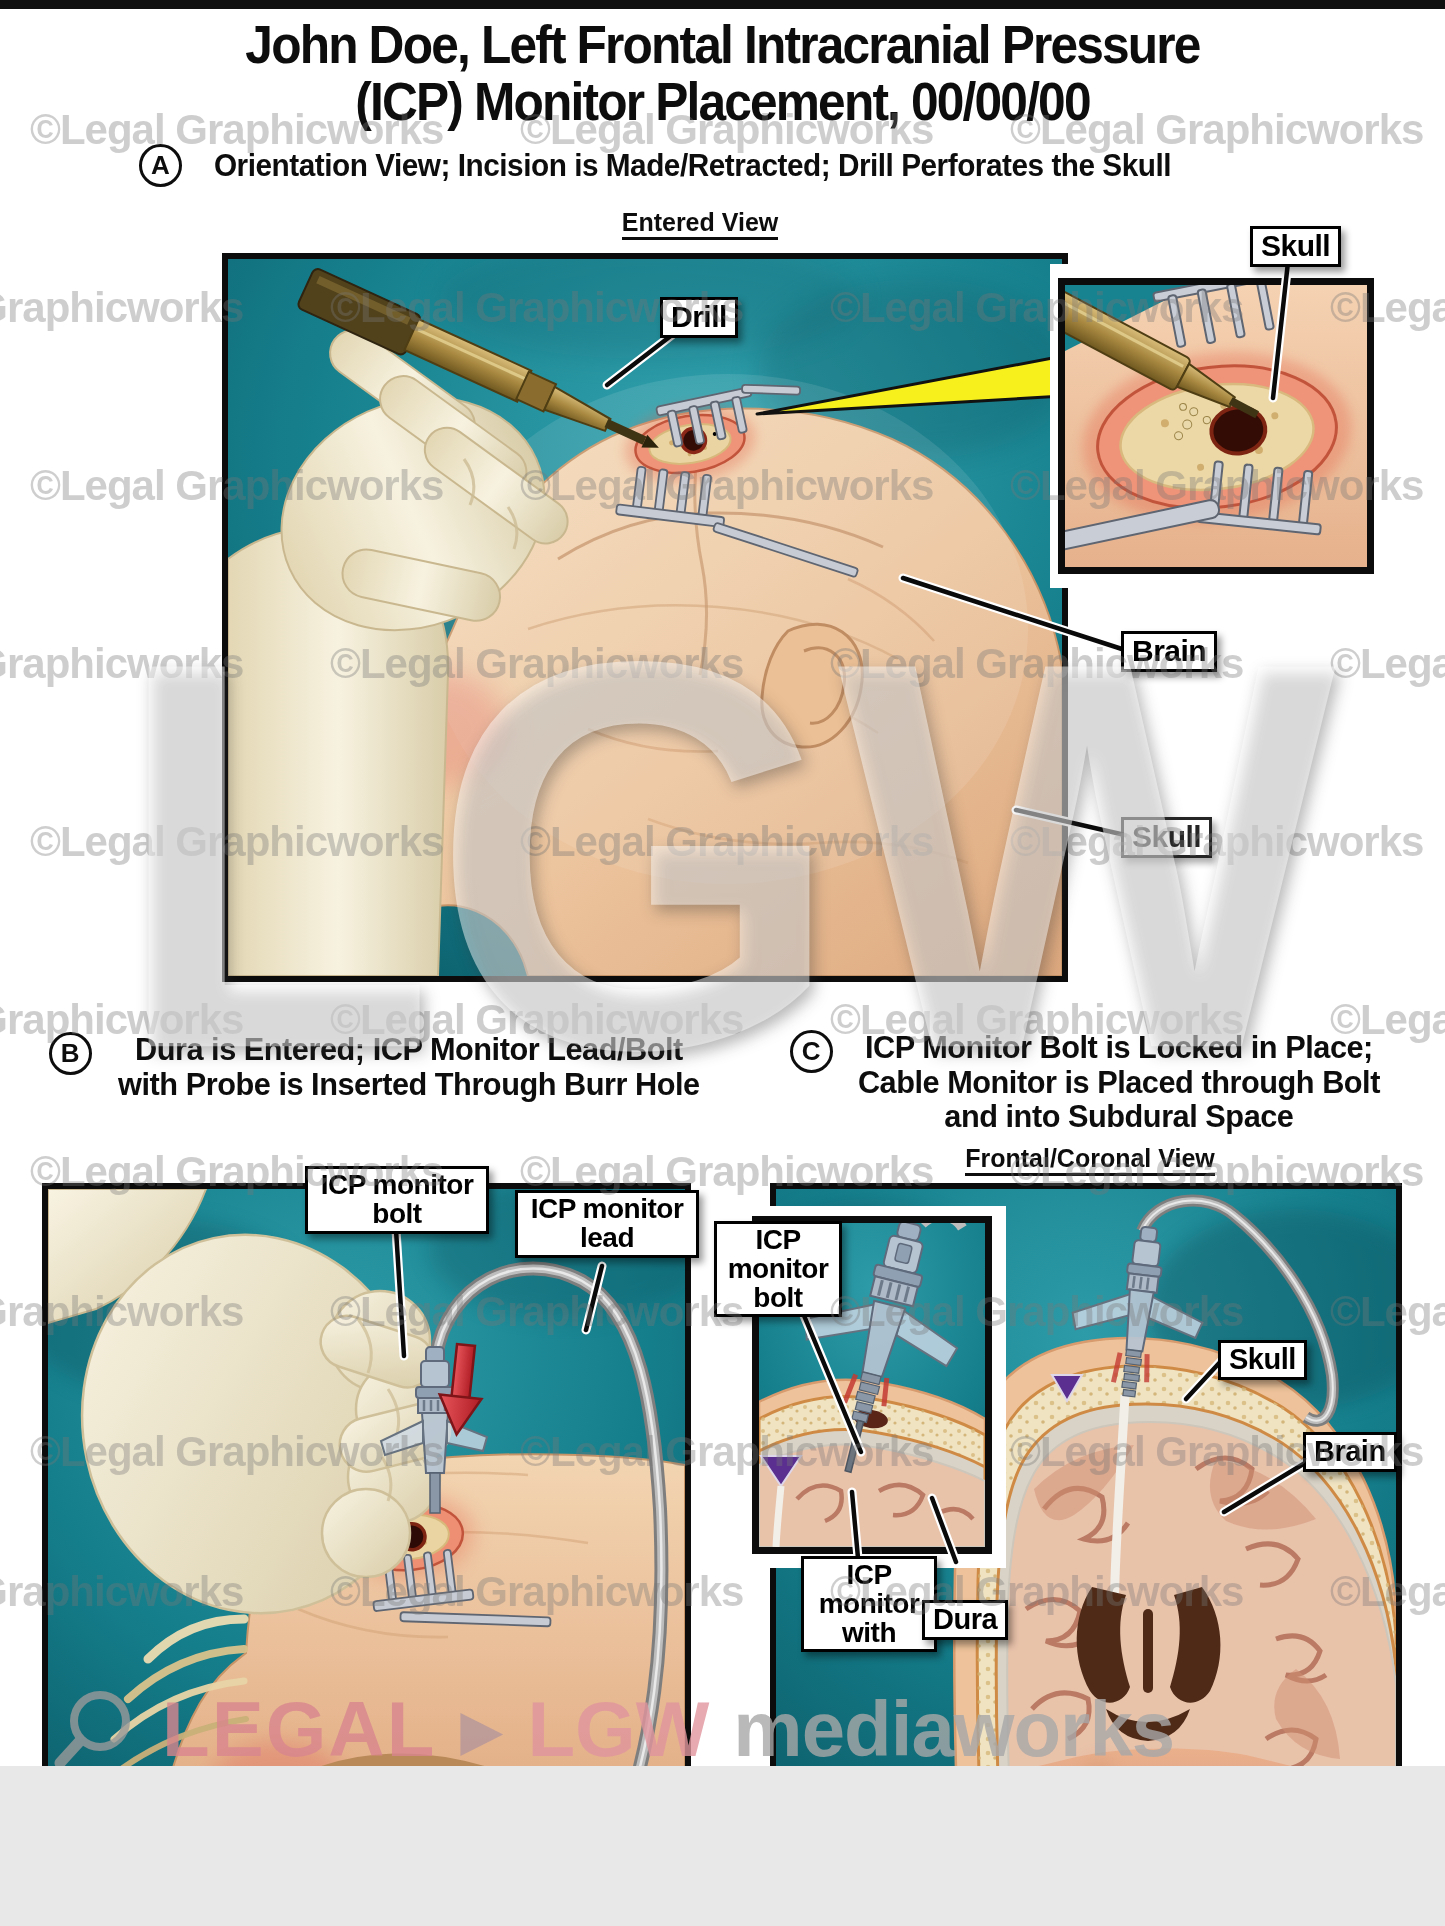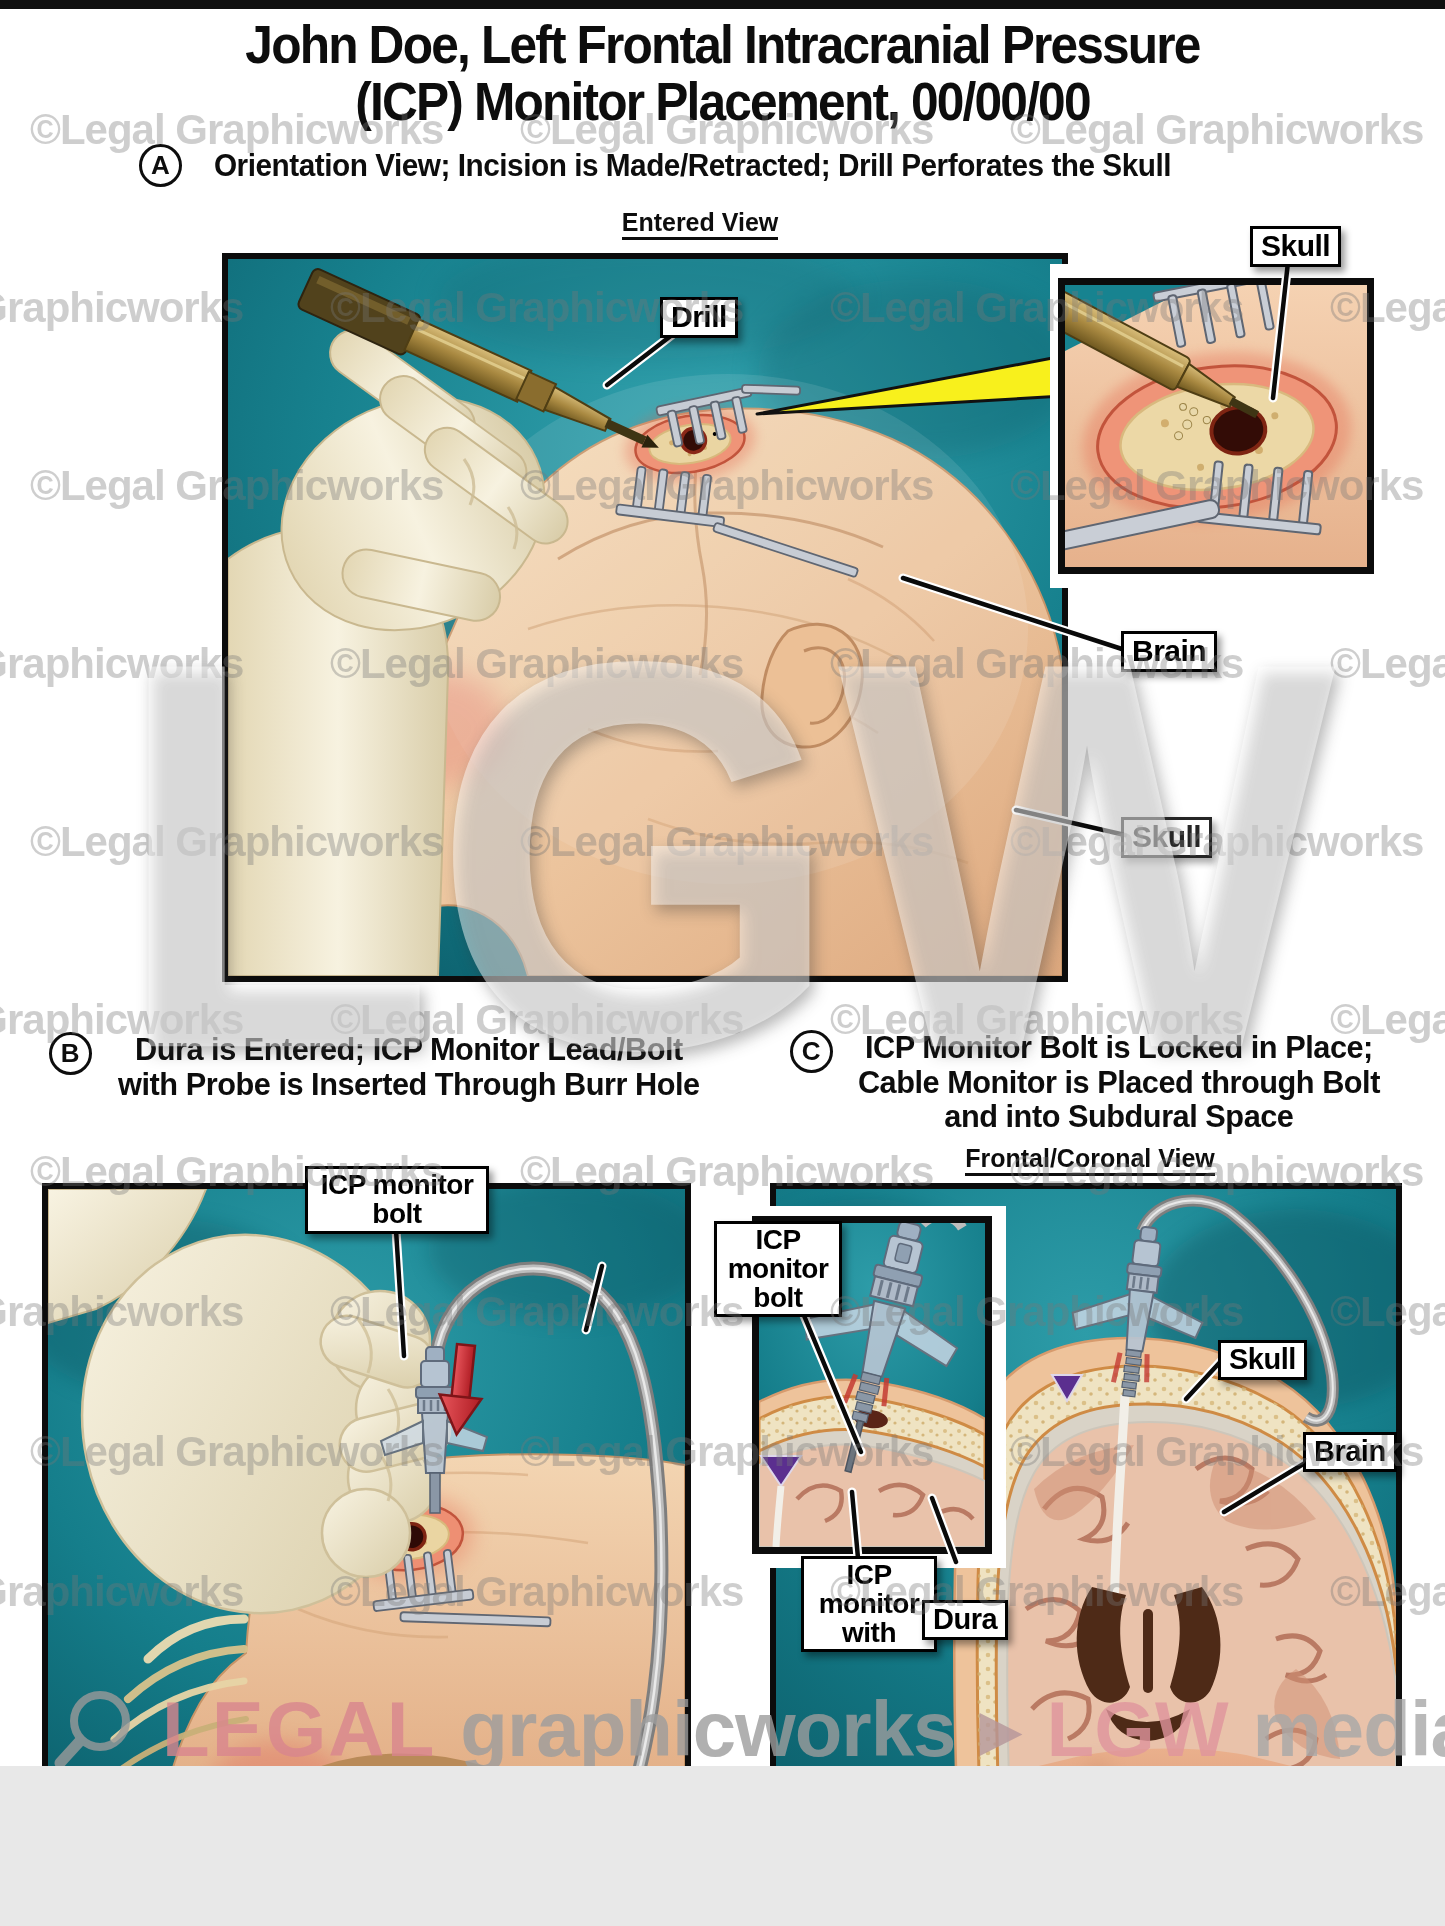--- a/index.html
+++ b/index.html
@@ -548,20 +548,21 @@
         <line x1="858" y1="1558" x2="852" y2="1492"></line>
       <line x1="956" y1="1562" x2="932" y2="1498"></line>
     </g>
   </svg>
 
   <div class="lbl" style="left:660px;top:297px;font-size:30px;">Drill</div>
   <div class="lbl" style="left:1250px;top:226px;font-size:30px;">Skull</div>
   <div class="lbl" style="left:1121px;top:631px;font-size:30px;">Brain</div>
   <div class="lbl" style="left:1121px;top:817px;font-size:30px;opacity:.85;">Skull</div>
   <div class="lbl" style="left:305px;top:1166px;width:162px;font-size:28px;">ICP monitor bolt</div>
+  <div class="lbl" style="left:515px;top:1190px;width:162px;font-size:28px;">ICP monitor lead</div>
   <div class="lbl" style="left:714px;top:1221px;width:106px;font-size:28px;">ICP monitor bolt</div>
   <div class="lbl" style="left:1218px;top:1340px;font-size:29px;">Skull</div>
   <div class="lbl" style="left:1303px;top:1432px;font-size:29px;">Brain</div>
   <div class="lbl" style="left:801px;top:1556px;width:114px;font-size:28px;">ICP monitor with</div>
   <div class="lbl" style="left:922px;top:1600px;font-size:29px;">Dura</div>
 
   <div class="sidetxt" style="left:778px;top:1804px;">Right</div>
   <div class="sidetxt" style="left:1342px;top:1804px;">Bolt</div>
 
   <div id="wm-layer">
@@ -602,21 +603,20 @@
       <span class="wm-tile" style="left: 1330px; top: 1568px;">©Legal Graphicworks</span>
     </div>
   <div class="biglgw">LGW</div>
 
   <div class="brand">
     <svg width="86" height="86" viewBox="0 0 86 86">
       <circle cx="48" cy="34" r="26" fill="none" stroke="#9a9a9a" stroke-width="8"></circle>
       <line x1="28" y1="54" x2="8" y2="76" stroke="#9a9a9a" stroke-width="11" stroke-linecap="round"></line>
     </svg>
     <span class="b-legal">LEGAL</span>
-    <span class="b-gw">graphicworks</span>
     <span class="b-play">▶</span>
     <span class="b-lgw">LGW</span>
     <span class="b-mw">mediaworks</span>
   </div>
 
   <div class="footer">Legal Graphics | Legal Video | Courtroom Technology | Media Production</div>
 
 </div>
 
 </body></html>

